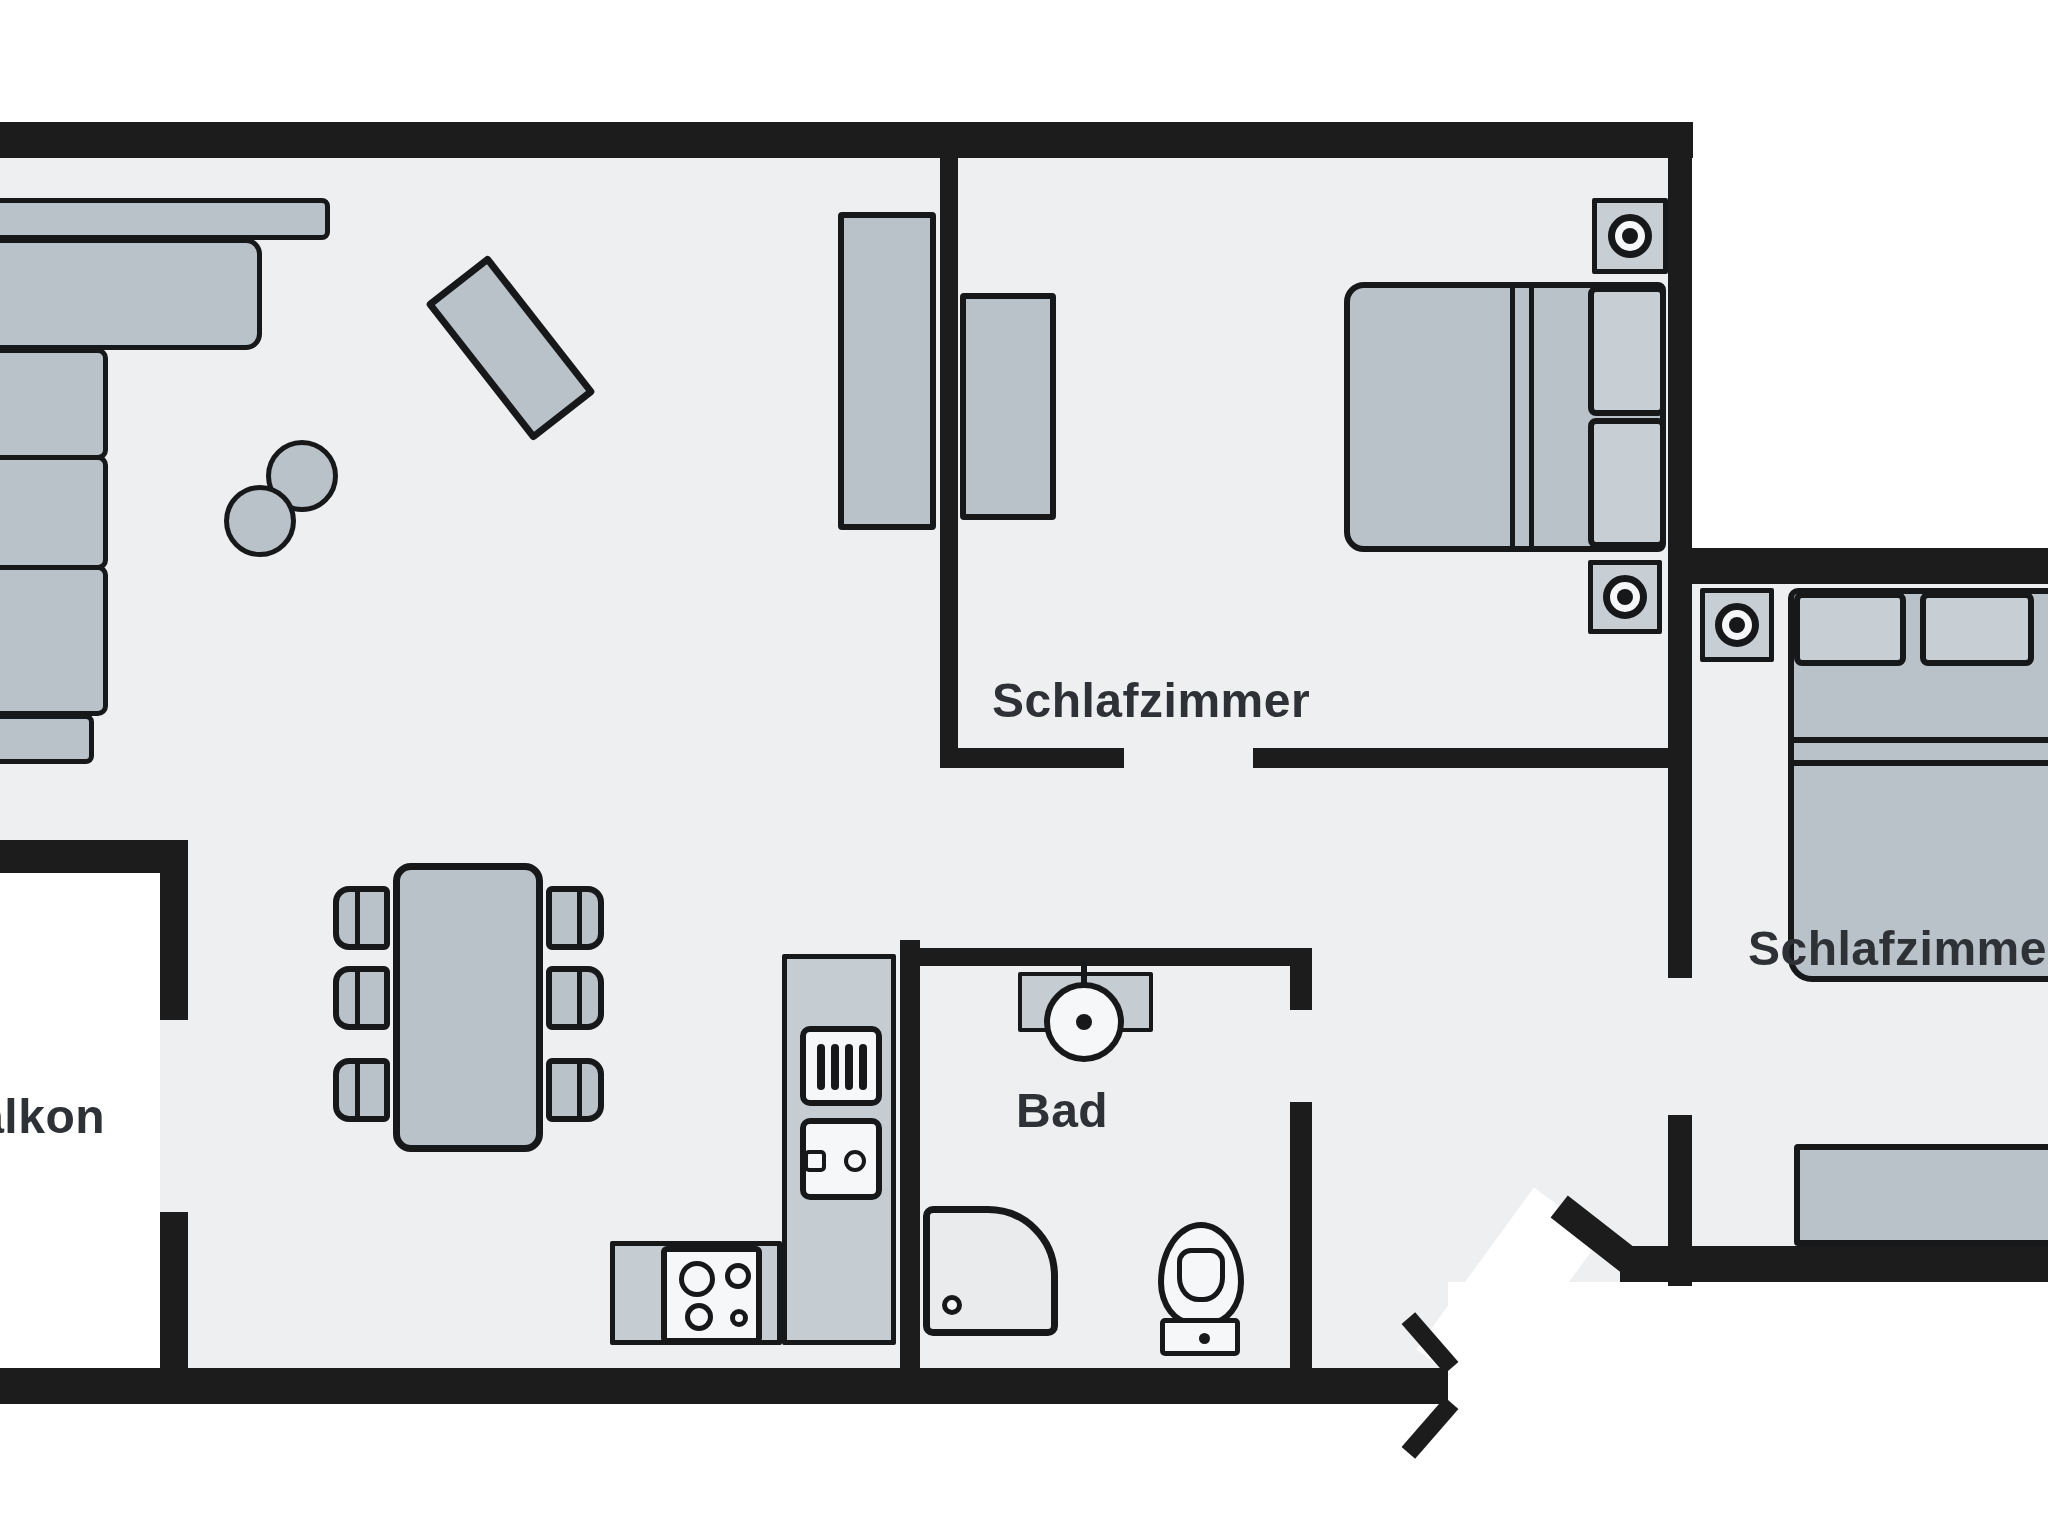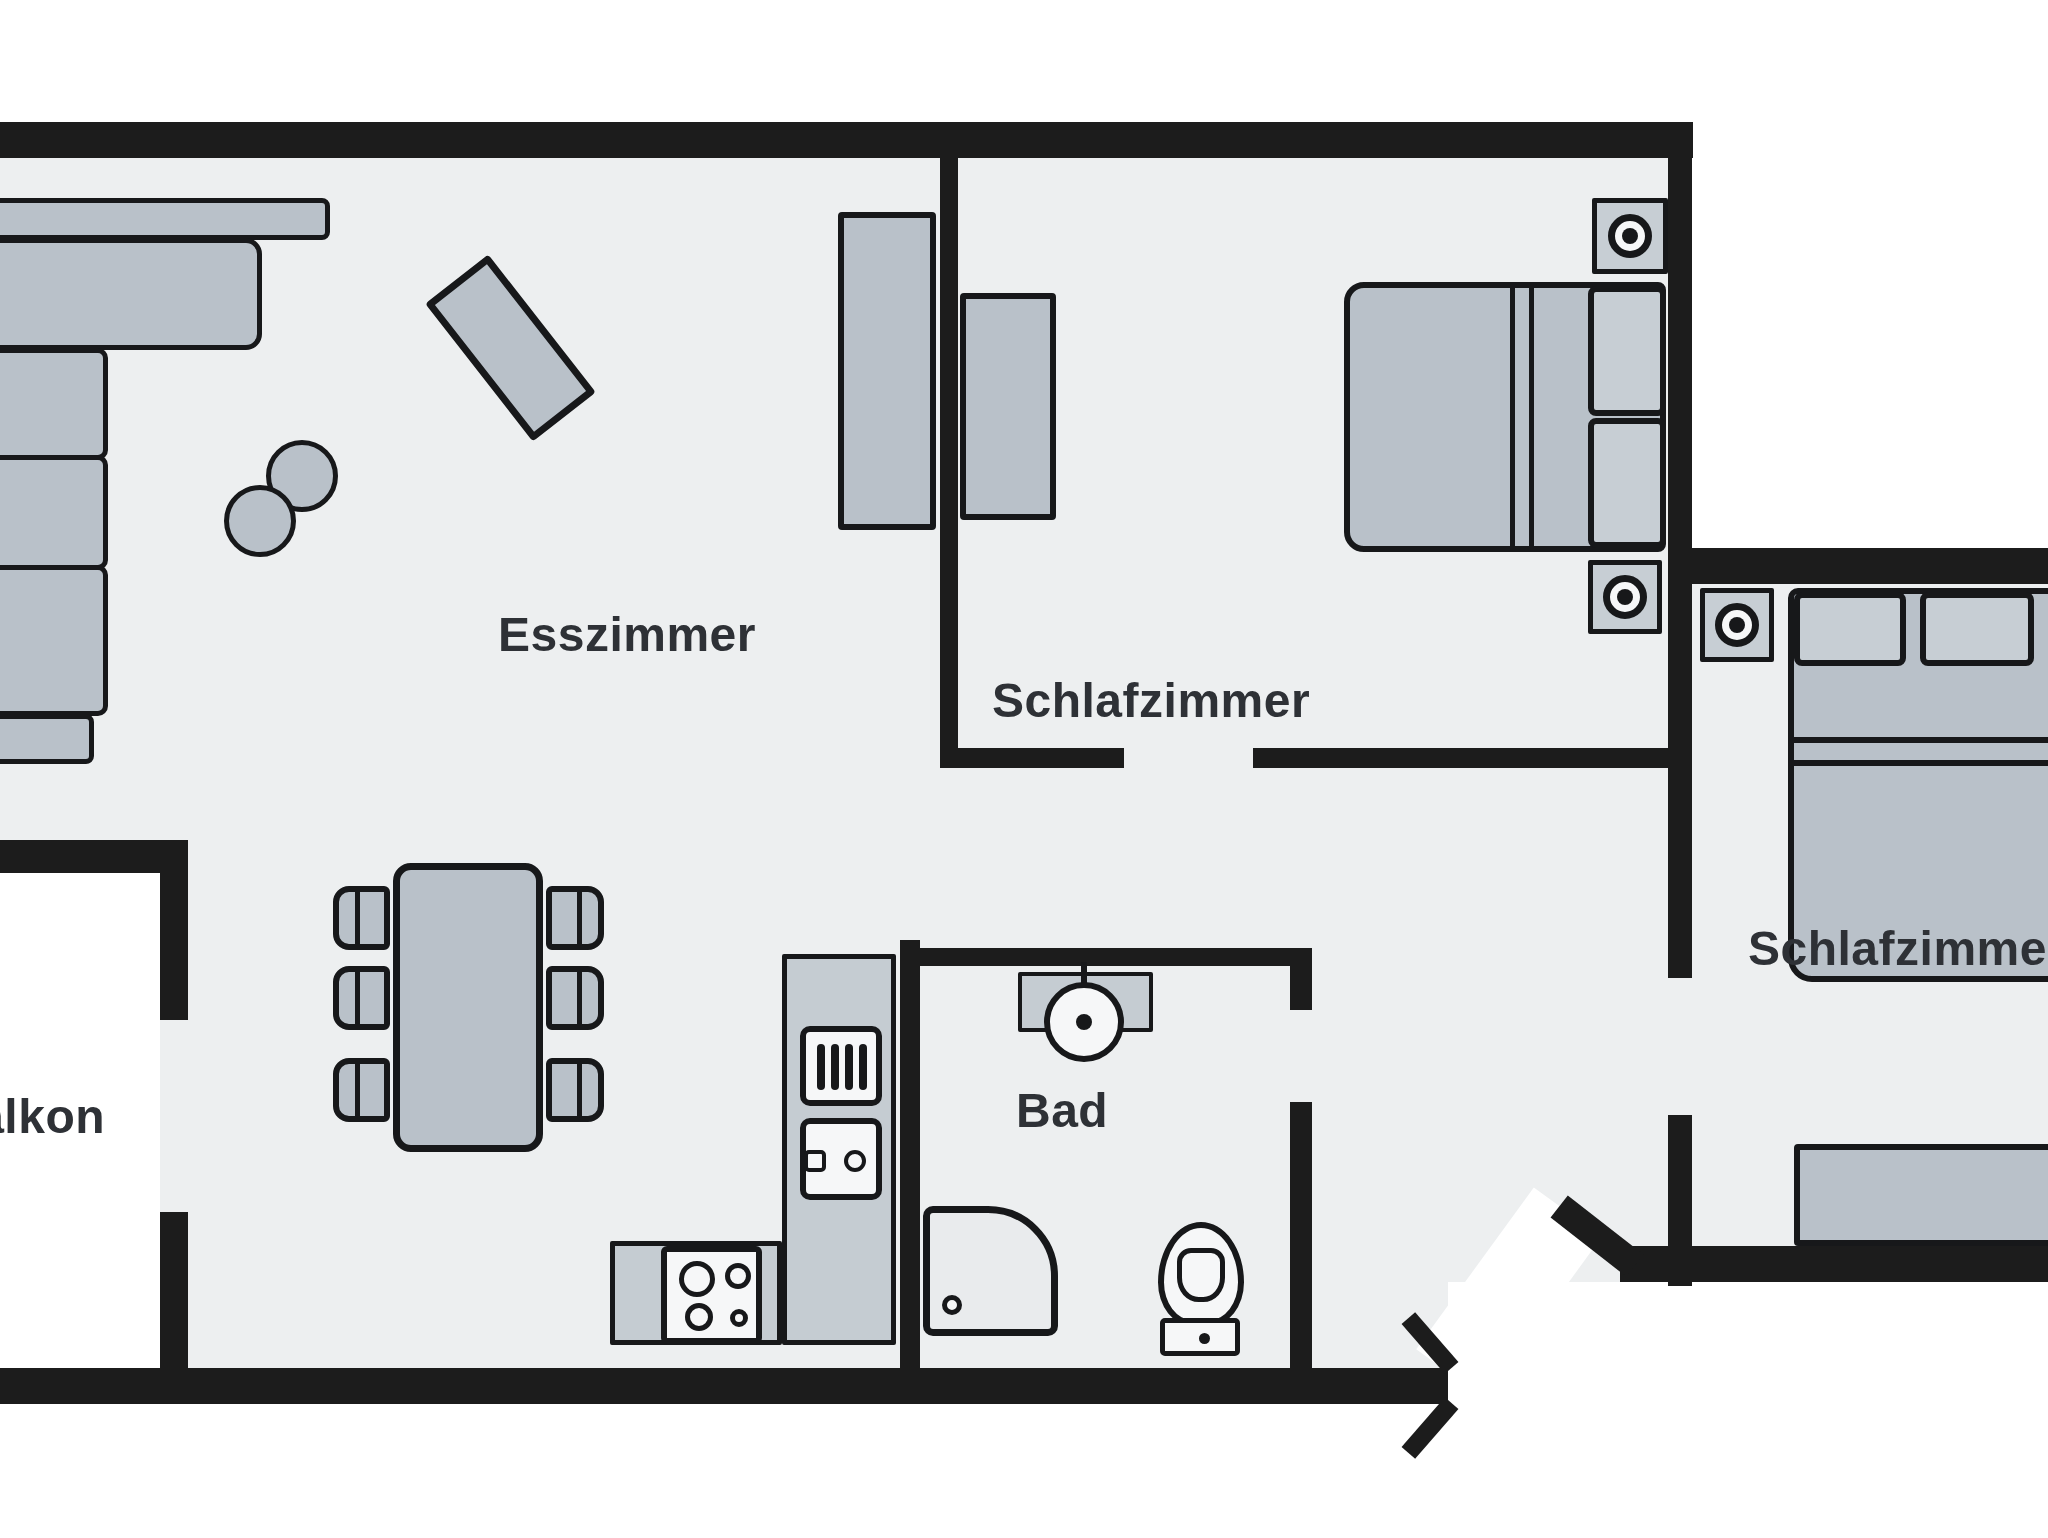--- a/index.html
+++ b/index.html
@@ -135,20 +135,19 @@
     <div class="dot" style="left:24px;top:24px;width:16px;height:16px;"></div>
   </div>
   <div class="f" style="left:1788px;top:588px;width:276px;height:394px;border-width:6px;border-radius:10px 10px 10px 24px;"></div>
   <div class="f soft" style="left:1794px;top:592px;width:112px;height:74px;border-width:6px;border-radius:8px;"></div>
   <div class="f soft" style="left:1920px;top:592px;width:114px;height:74px;border-width:6px;border-radius:8px;"></div>
   <div class="ln" style="left:1790px;top:737px;width:272px;height:6px;"></div>
   <div class="ln" style="left:1790px;top:760px;width:272px;height:6px;"></div>
   <div class="f" style="left:1794px;top:1144px;width:268px;height:102px;border-width:6px;border-radius:4px;"></div>
 
   <div class="label" style="left:498px;top:596px;">
-    <div>Esszimmer</div>
   </div>
   <div class="label" style="left:992px;top:662px;">Schlafzimmer</div>
   <div class="label" style="left:1748px;top:910px;">Schlafzimmer</div>
   <div class="label" style="left:1016px;top:1072px;">Bad</div>
   <div class="label" style="left:-58px;top:1078px;">Balkon</div>
 
 </div>
 
 </body></html>

